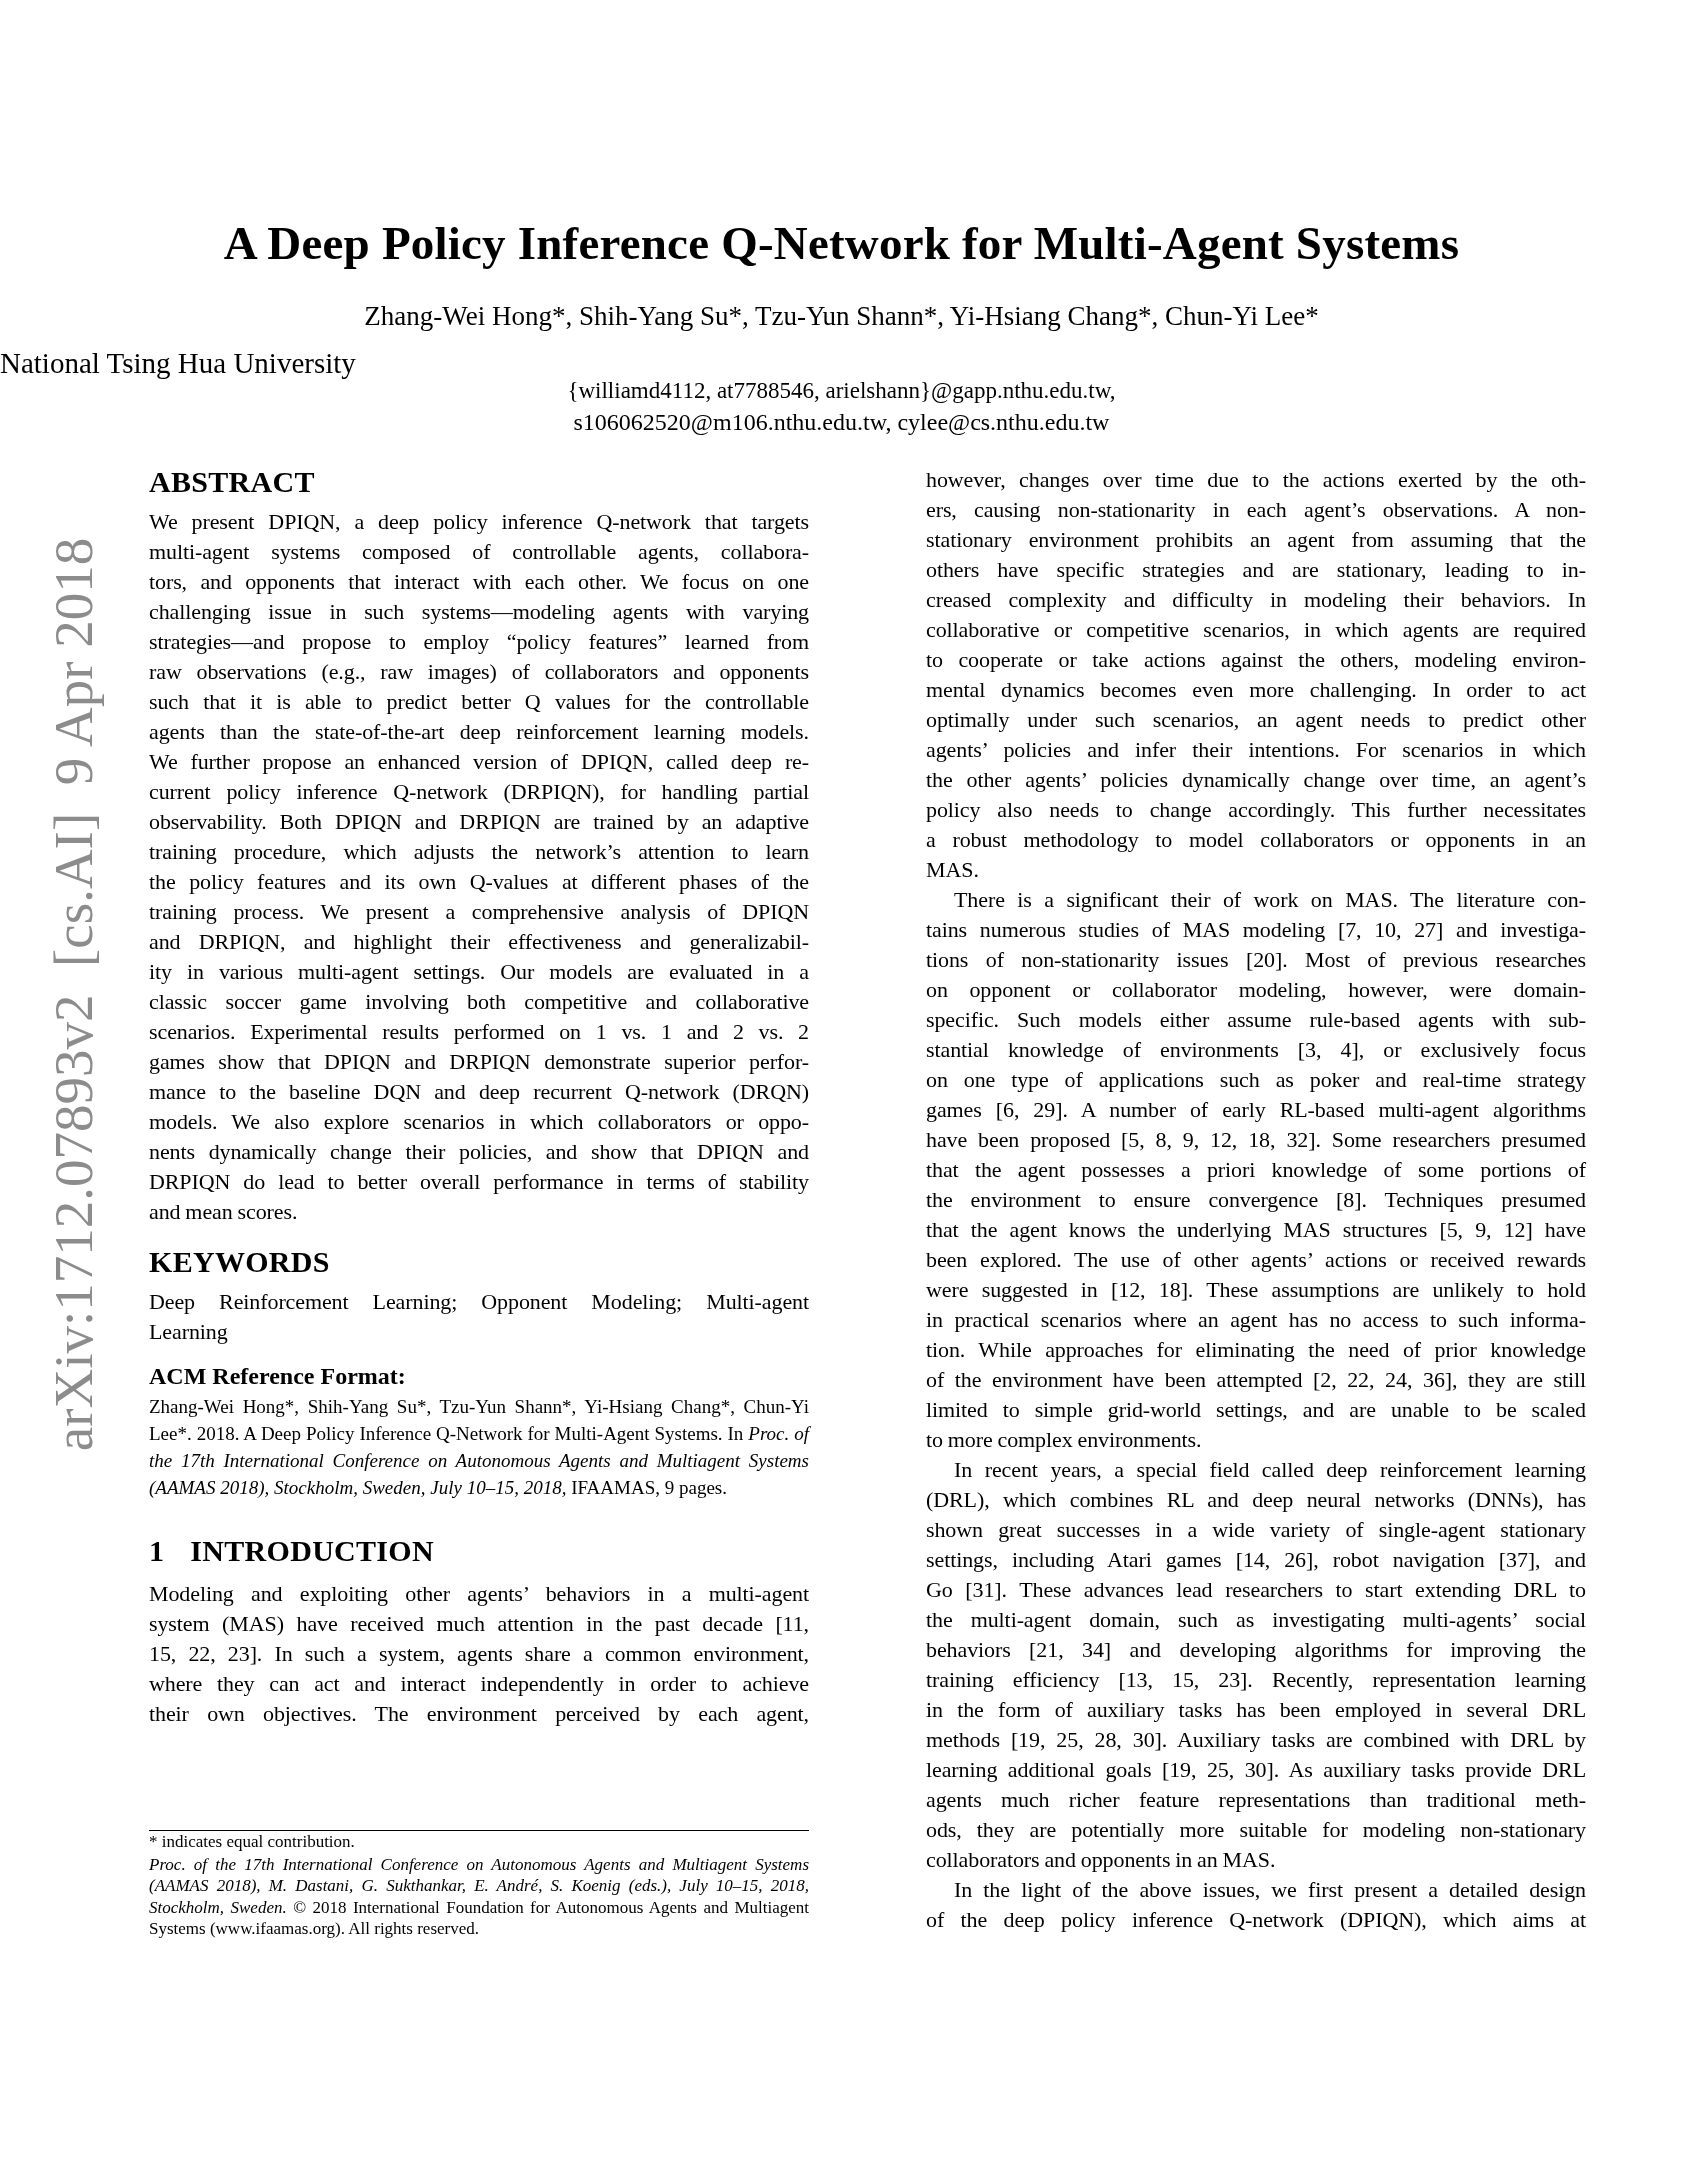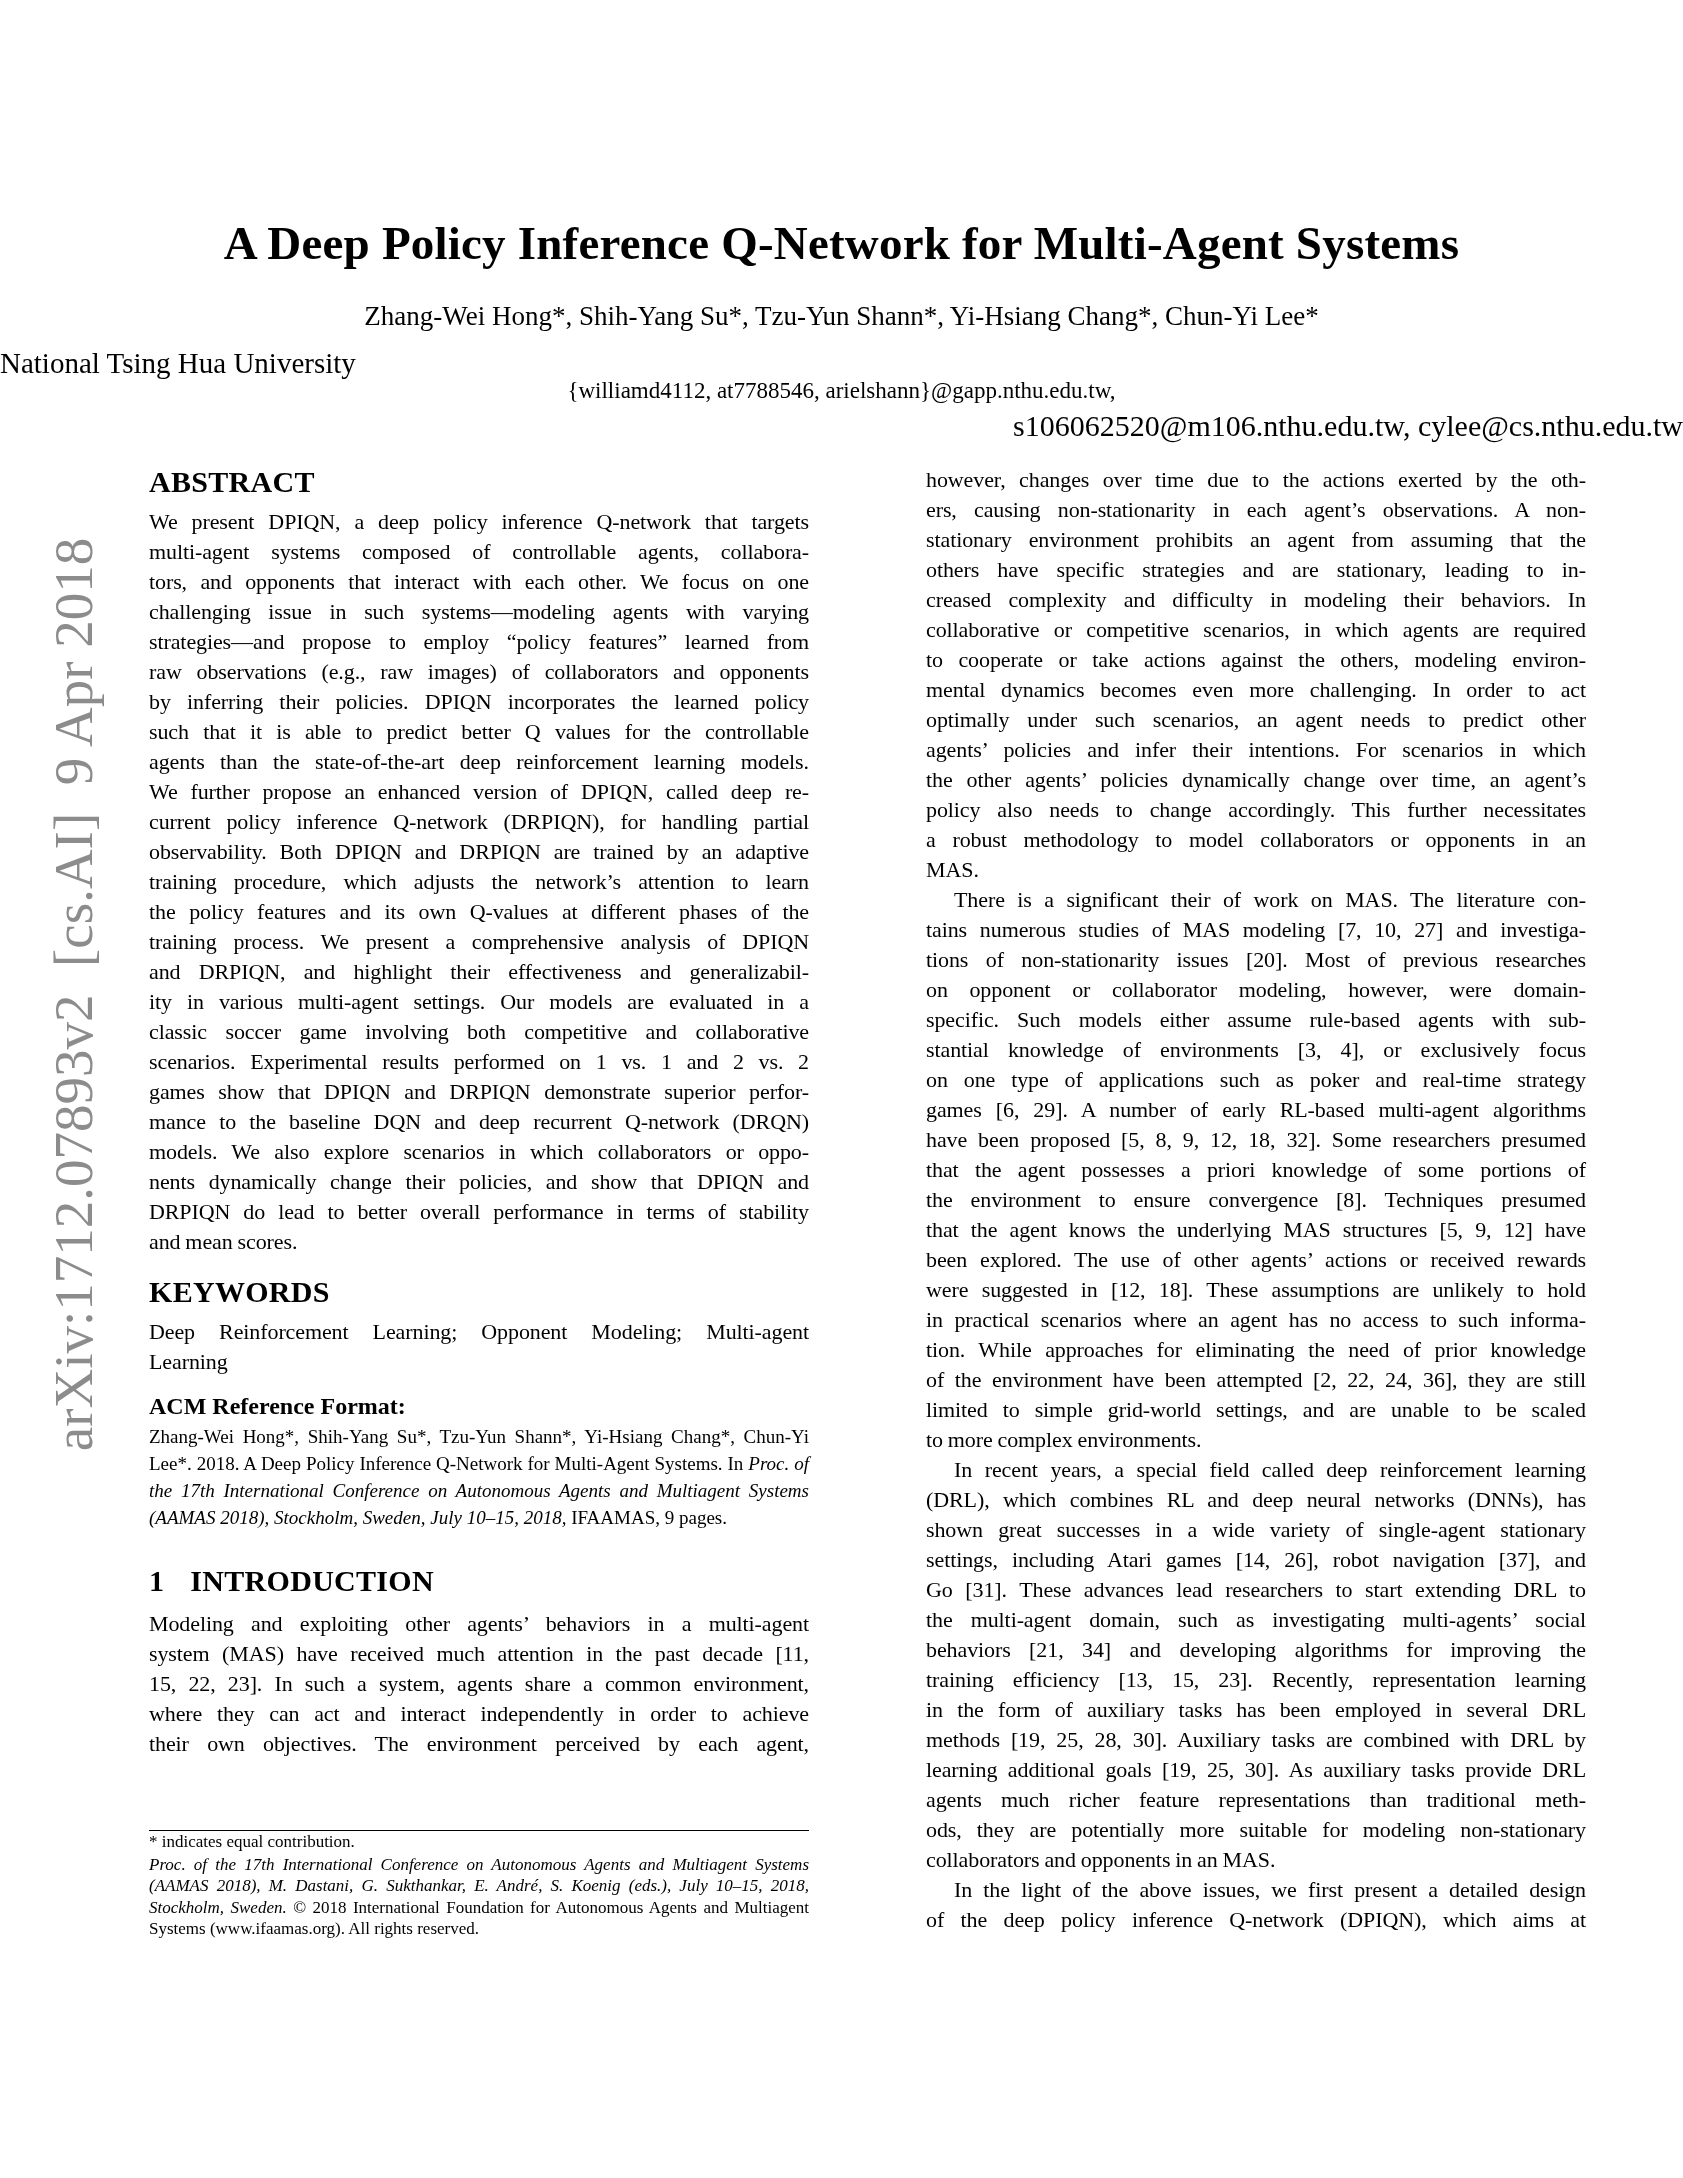--- a/index.html
+++ b/index.html
@@ -20,21 +20,21 @@
   }
   .authors {
     position:absolute; top:301px; left:0; width:1683px; text-align:center;
     font-size:27px;
   }
   .affiliation {
     position:absolute; top:347px; left:0; width:1385px; text-align:left;
     font-size:29px;
   }
   .email1 { position:absolute; top:378px; left:0; width:1683px; text-align:center; font-size:23px; }
-  .email2 { position:absolute; top:409px; left:0; width:1683px; text-align:right; font-size:30px; }
+  .email2 { position:absolute; top:409px; left:0; width:1683px; text-align:center; font-size:24px; }
 
   .col { position:absolute; top:465px; width:660px; font-size:22px; }
   .col-left  { left:149px; }
   .col-right { left:926px; }
 
   .sec-head { margin:0 0 8px 0; font-size:30px; font-weight:bold; line-height:34px; letter-spacing:0.3px; }
   .sec-head.kw { margin-top:18px; }
   .sec-head.intro { margin-top:32px; margin-bottom:10px; line-height:36px; }
   .sec-num { display:inline-block; margin-right:26px; }
 
@@ -73,21 +73,20 @@
 
   <div class="col col-left">
     <h2 class="sec-head">ABSTRACT</h2>
     <div class="para">
         <div class="tline">We present DPIQN, a deep policy inference Q-network that targets</div>
         <div class="tline">multi-agent systems composed of controllable agents, collabora-</div>
         <div class="tline">tors, and opponents that interact with each other. We focus on one</div>
         <div class="tline">challenging issue in such systems—modeling agents with varying</div>
         <div class="tline">strategies—and propose to employ “policy features” learned from</div>
         <div class="tline">raw observations (e.g., raw images) of collaborators and opponents</div>
-        <div class="tline">by inferring their policies. DPIQN incorporates the learned policy</div>
         <div class="tline">such that it is able to predict better Q values for the controllable</div>
         <div class="tline">agents than the state-of-the-art deep reinforcement learning models.</div>
         <div class="tline">We further propose an enhanced version of DPIQN, called deep re-</div>
         <div class="tline">current policy inference Q-network (DRPIQN), for handling partial</div>
         <div class="tline">observability. Both DPIQN and DRPIQN are trained by an adaptive</div>
         <div class="tline">training procedure, which adjusts the network’s attention to learn</div>
         <div class="tline">the policy features and its own Q-values at different phases of the</div>
         <div class="tline">training process. We present a comprehensive analysis of DPIQN</div>
         <div class="tline">and DRPIQN, and highlight their effectiveness and generalizabil-</div>
         <div class="tline">ity in various multi-agent settings. Our models are evaluated in a</div>

